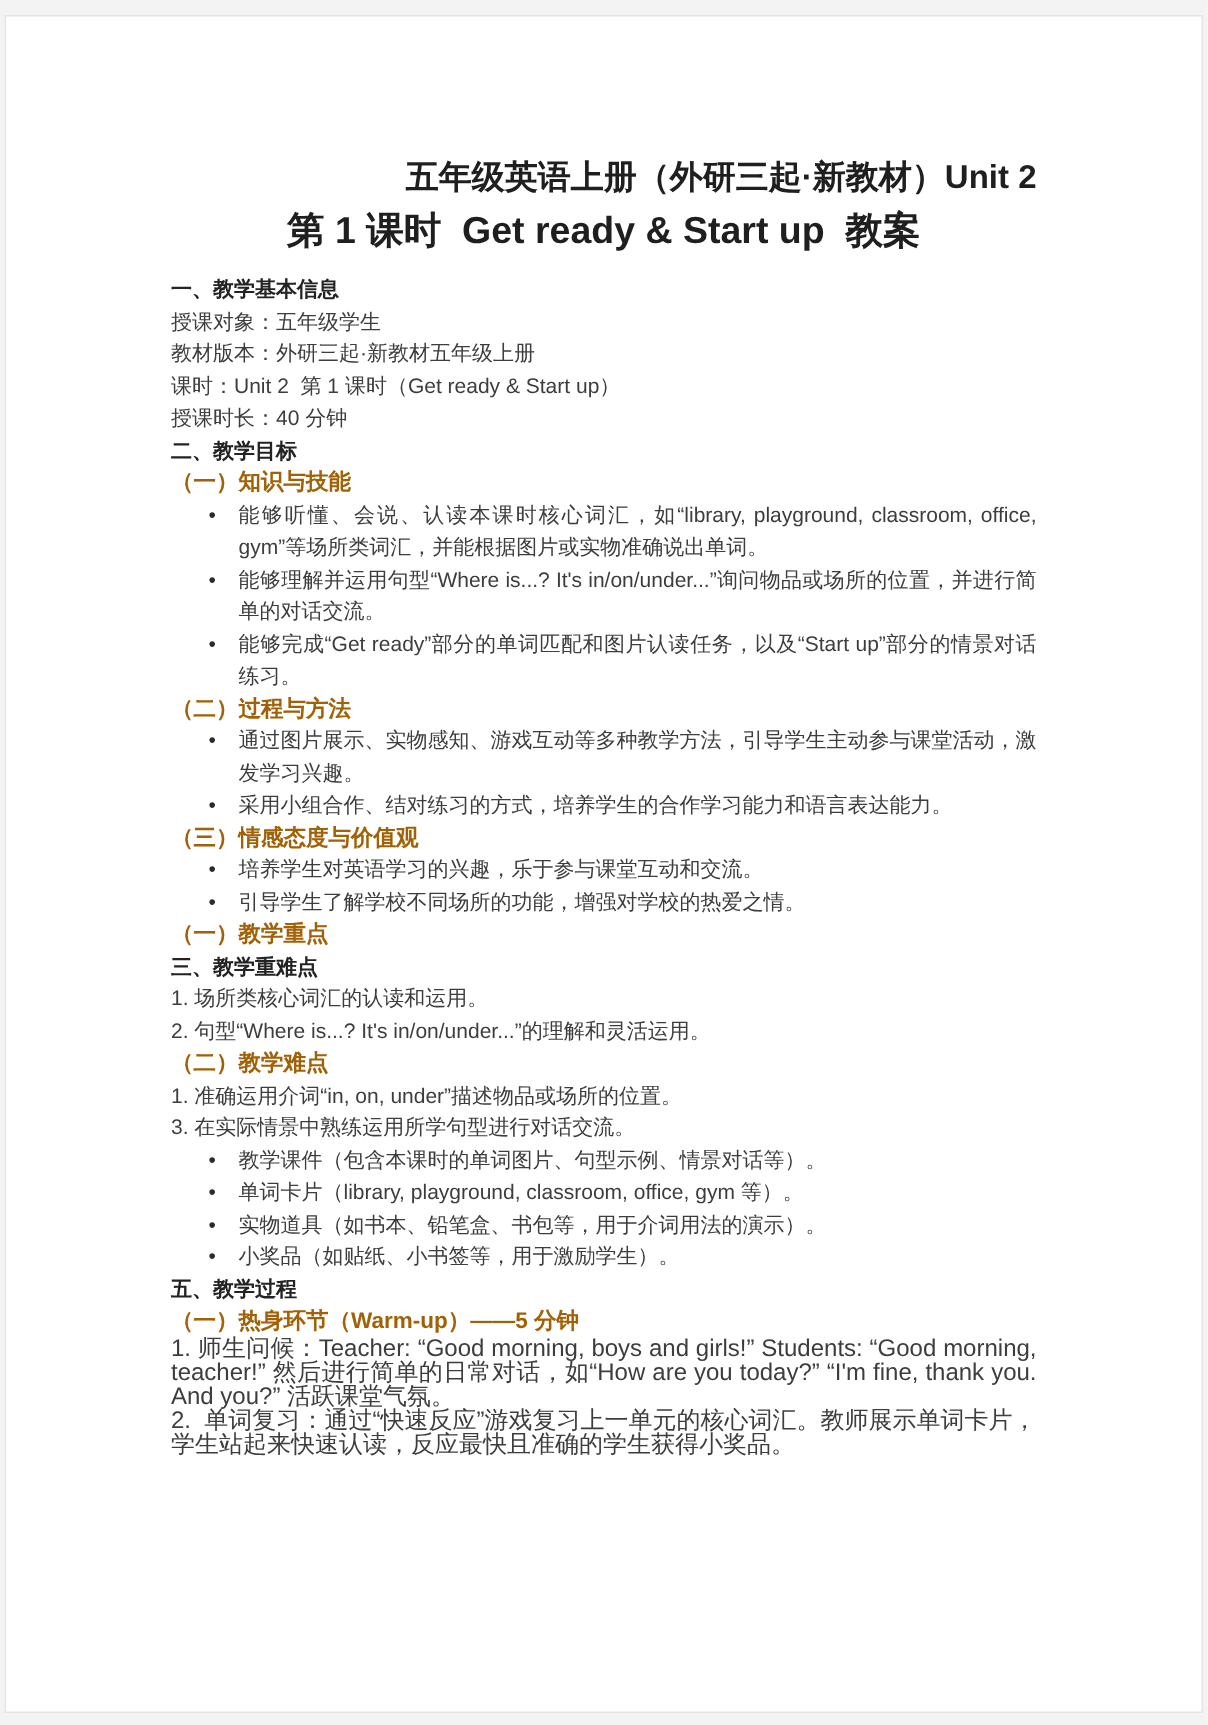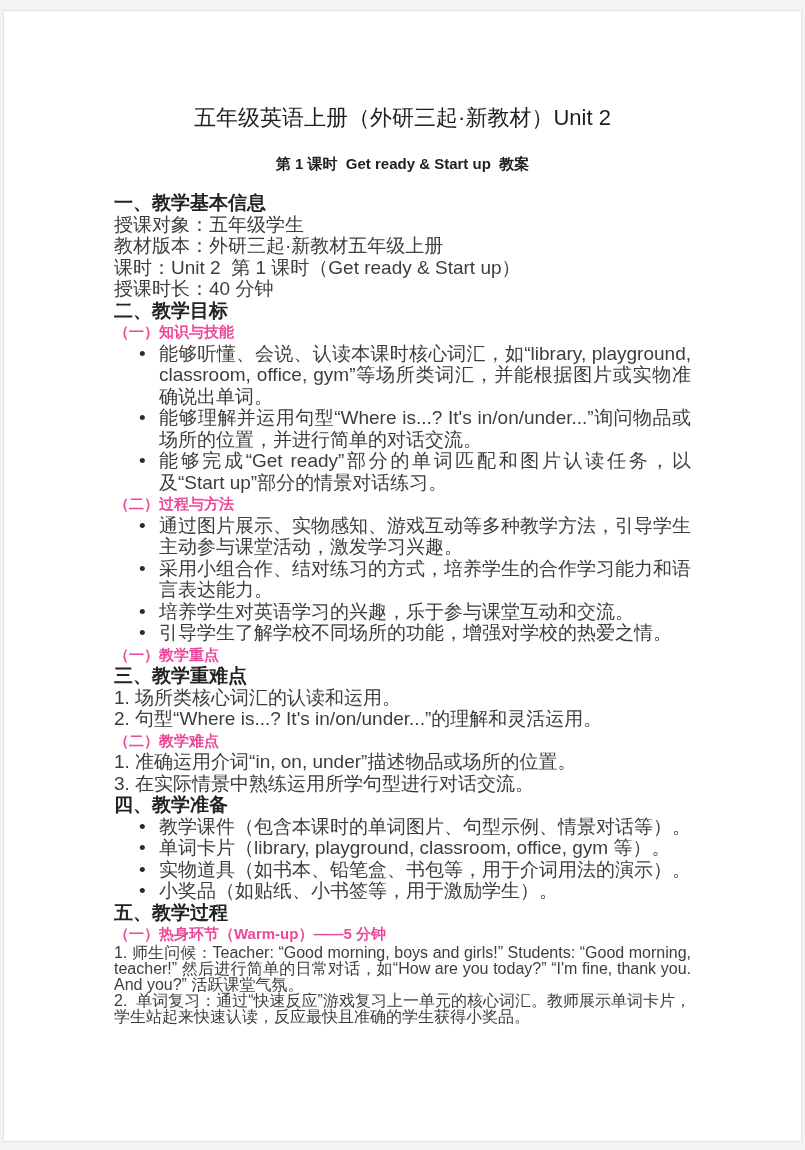--- a/index.html
+++ b/index.html
@@ -19,50 +19,50 @@
   .page {
     background: #ffffff;
     border: 1px solid #e4e4e4;
     box-sizing: border-box;
     width: 799px;
     height: 1132px;
     padding: 92px 110px 40px 110px;
     overflow: hidden;
   }
   .doc-title {
-    text-align: center;
+    text-align: right;
     font-size: 22px;
-    font-weight: 400;
+    font-weight: 700;
     color: #1f1f1f;
     line-height: 30px;
     white-space: pre-wrap;
   }
   .doc-subtitle {
     text-align: center;
-    font-size: 15px;
+    font-size: 25px;
     font-weight: 700;
     color: #1f1f1f;
     line-height: 28px;
-    margin-top: 17px;
+    margin-top: 7px;
     margin-bottom: 14px;
     white-space: pre-wrap;
   }
   .blk {
-    font-size: 19px;
+    font-size: 14px;
     line-height: 21.5px;
     color: #3d3d3d;
     white-space: pre-wrap;
   }
   .t-h1 {
     font-weight: 700;
     color: #232323;
   }
   .t-h2 {
     font-weight: 700;
-    color: #ec4899;
+    color: #a16207;
     font-size: 15px;
   }
   .t-line {}
   .t-bullet {
     display: flex;
     padding-left: 25px;
   }
   .t-bullet .marker {
     flex: none;
     width: 20px;
@@ -114,39 +114,39 @@
 
     <div class="blk t-bullet">
       <span class="marker">•</span>
       <span class="bt">通过图片展示、实物感知、游戏互动等多种教学方法，引导学生主动参与课堂活动，激发学习兴趣。</span>
     </div>
     <div class="blk t-bullet">
       <span class="marker">•</span>
       <span class="bt">采用小组合作、结对练习的方式，培养学生的合作学习能力和语言表达能力。</span>
     </div>
 
+    <div class="blk t-h2">（三）情感态度与价值观</div>
 
     <div class="blk t-bullet">
       <span class="marker">•</span>
       <span class="bt">培养学生对英语学习的兴趣，乐于参与课堂互动和交流。</span>
     </div>
     <div class="blk t-bullet">
       <span class="marker">•</span>
       <span class="bt">引导学生了解学校不同场所的功能，增强对学校的热爱之情。</span>
     </div>
 
     <div class="blk t-h2">（一）教学重点</div>
     <div class="blk t-h1">三、教学重难点</div>
     <div class="blk t-line">1. 场所类核心词汇的认读和运用。</div>
     <div class="blk t-line">2. 句型“Where is...? It's in/on/under...”的理解和灵活运用。</div>
     <div class="blk t-h2">（二）教学难点</div>
     <div class="blk t-line">1. 准确运用介词“in, on, under”描述物品或场所的位置。</div>
     <div class="blk t-line">3. 在实际情景中熟练运用所学句型进行对话交流。</div>
 
-    <div class="blk t-h1">四、教学准备</div>
 
     <div class="blk t-bullet">
       <span class="marker">•</span>
       <span class="bt">教学课件（包含本课时的单词图片、句型示例、情景对话等）。</span>
     </div>
     <div class="blk t-bullet">
       <span class="marker">•</span>
       <span class="bt">单词卡片（library, playground, classroom, office, gym 等）。</span>
     </div>
     <div class="blk t-bullet">

